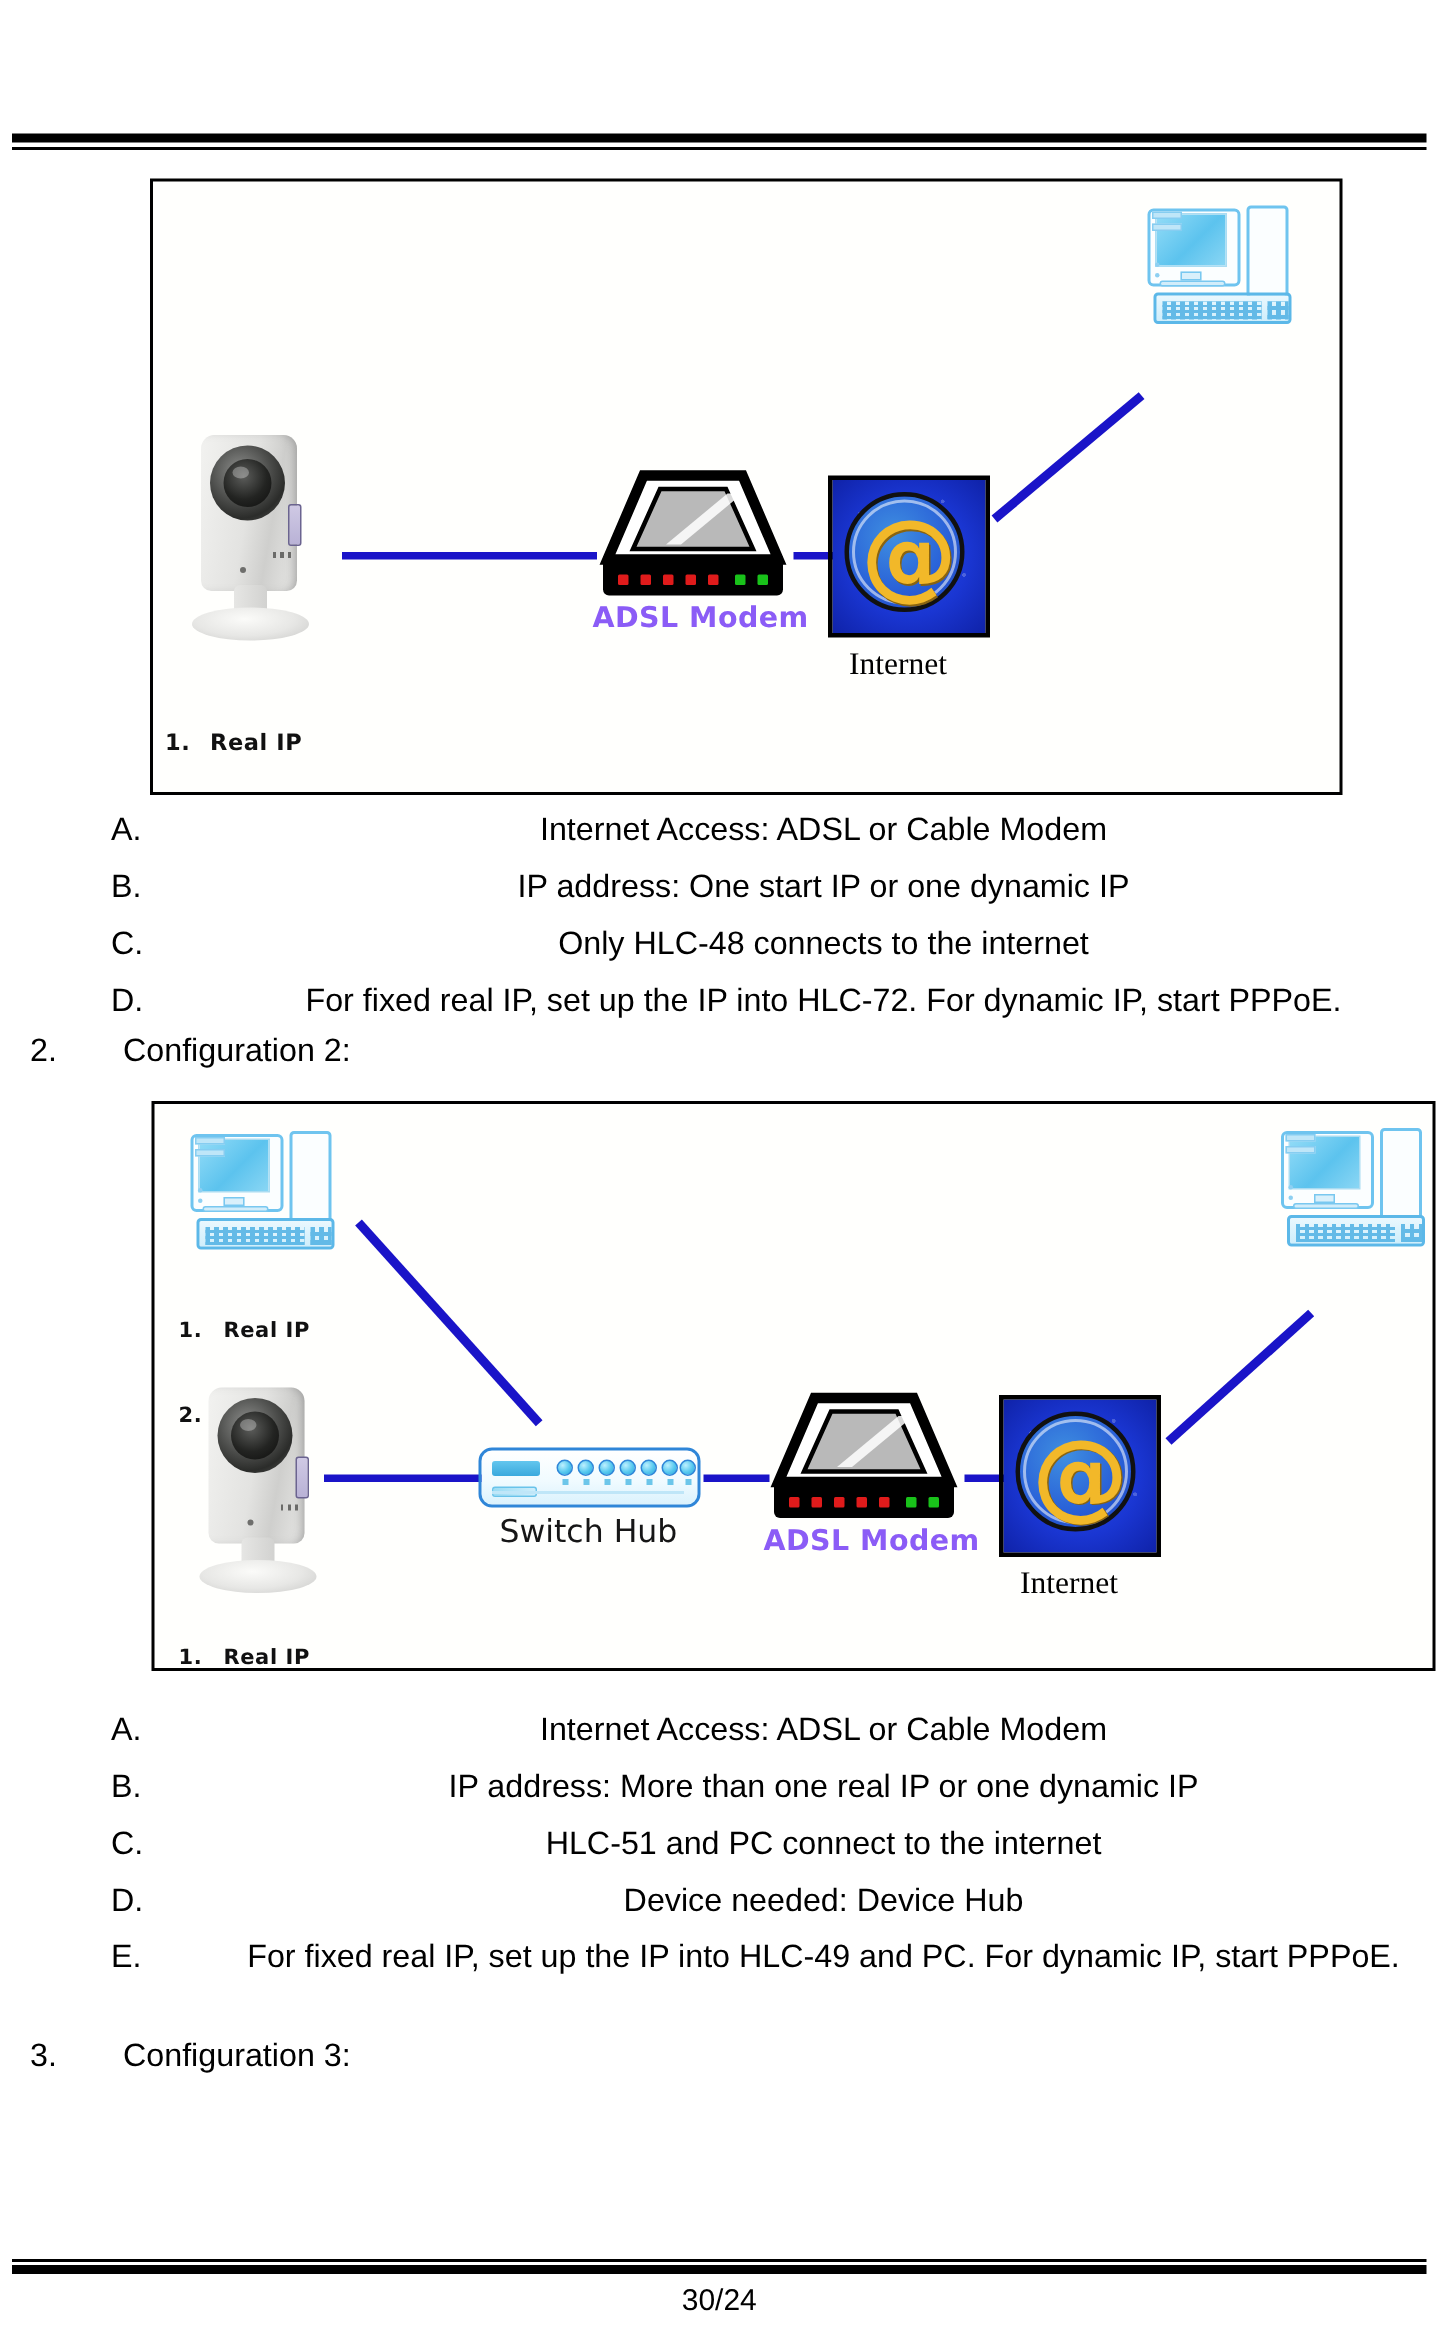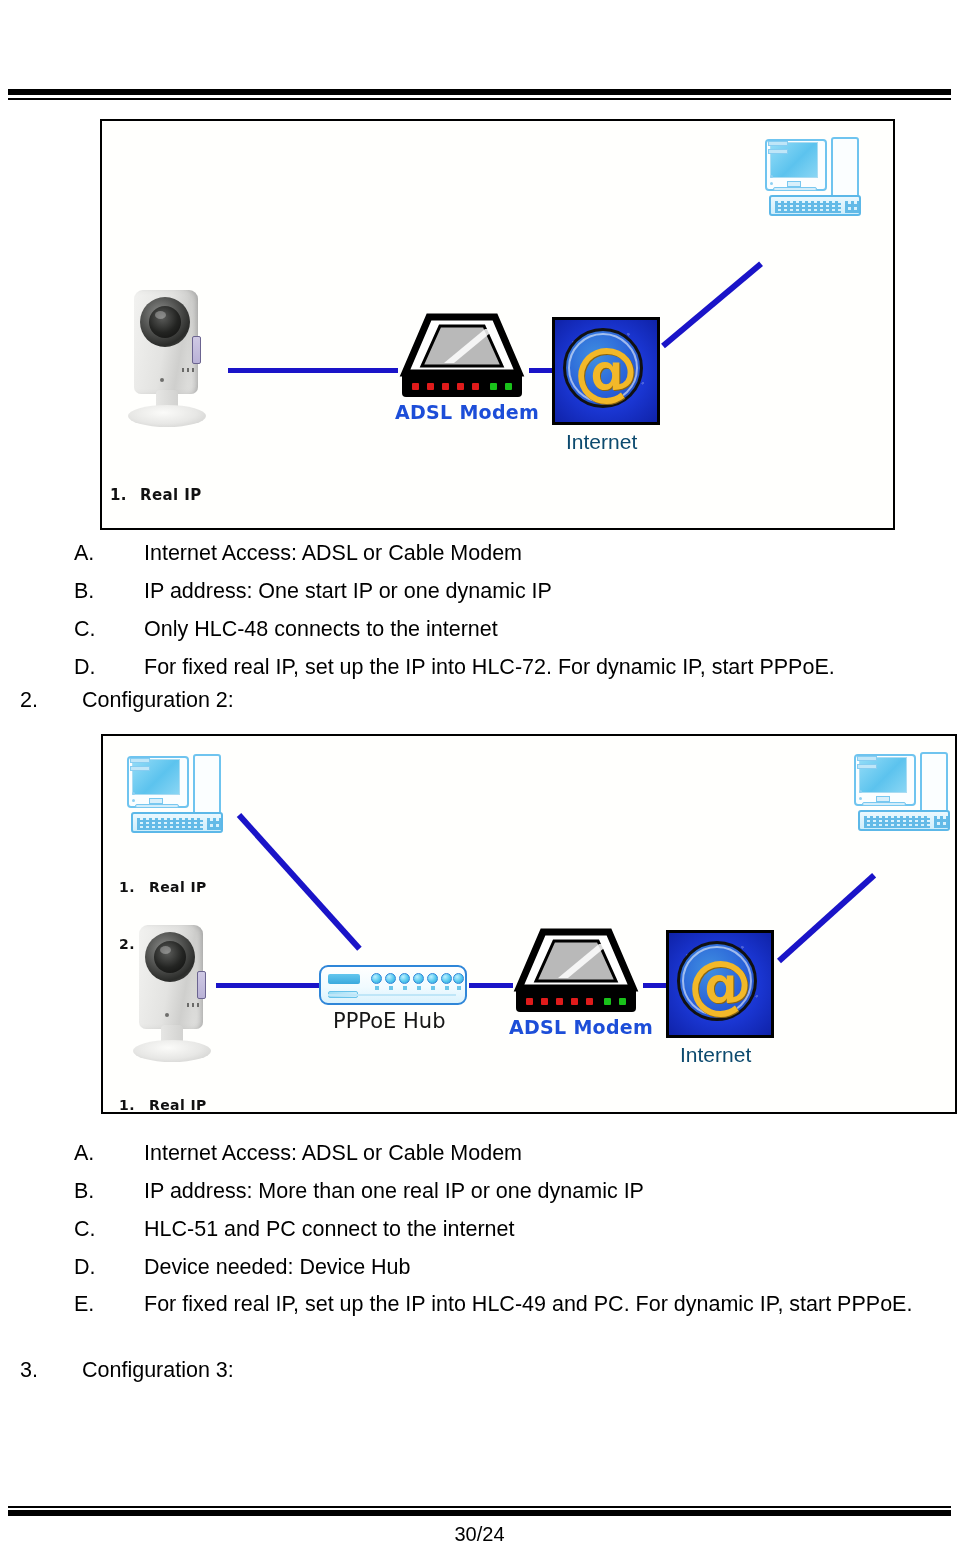--- a/index.html
+++ b/index.html
@@ -115,21 +115,21 @@
   .modem .panel {
     position: absolute; left: 3px; top: 62px; width: 120px; height: 22px;
     background: #000; border-radius: 0 0 4px 4px;
   }
   .modem .led {
     position: absolute; top: 8px; width: 7px; height: 7px; border-radius: 1px;
   }
   .modem-label {
     position: absolute;
     font-family: "DejaVu Sans", sans-serif;
-    font-weight: bold; font-size: 19px; letter-spacing: .3px; color: #1d4ed8;
+    font-weight: bold; font-size: 19px; letter-spacing: .3px; color: #8b5cf6;
     white-space: nowrap;
   }
 
   
   .inet { position: absolute; }
   .inet .sq {
     position: absolute; left: 0; top: 0; width: 108px; height: 108px;
     background: radial-gradient(circle at 50% 50%, #2a52e8 0%, #1a36d2 55%, #0f22a8 100%);
     border: 3px solid #000;
   }
@@ -154,22 +154,22 @@
   .inet .at {
     position: absolute; left: 0; top: 0; width: 108px; height: 108px;
     display: flex; align-items: center; justify-content: center;
     font-family: "DejaVu Sans", sans-serif;
     font-size: 64px; font-weight: bold; color: #f2b829;
     text-shadow: 1px 1px 0 #8a6410;
     line-height: 1;
   }
   .inet-label {
     position: absolute;
-    font-family: Liberation Sans, sans-serif;
-    font-size: 21px; color: #0c4a6e; white-space: nowrap;
+    font-family: Liberation Serif, serif;
+    font-size: 21px; color: #000000; white-space: nowrap;
   }
 
   
   .pc { position: absolute; }
   .pc .mon {
     position: absolute; left: 0; top: 2px; width: 62px; height: 52px;
     border: 2px solid #6fc4ef; border-radius: 4px; background: #fbfeff;
   }
   .pc .scr {
     position: absolute; left: 5px; top: 5px; width: 48px; height: 36px;
@@ -254,21 +254,21 @@
   }
   .lettered {
     position: absolute; left: 74px; width: 880px;
   }
   .litem {
     display: flex; align-items: flex-start;
     font-family: "Liberation Sans", sans-serif;
     font-size: 21.5px; line-height: 38px; color: #000;
   }
   .litem .mark { width: 70px; flex: 0 0 70px; }
-  .litem .body2 { flex: 1 1 auto; }
+  .litem .body2 { flex: 1 1 auto; text-align: center; }
   .numitem {
     position: absolute; left: 20px;
     display: flex; align-items: flex-start;
     font-family: "Liberation Sans", sans-serif;
     font-size: 21.5px; line-height: 30px; color: #000;
   }
   .numitem .mark { width: 62px; flex: 0 0 62px; }
 
   
   .ftr-rule-thin {
@@ -438,21 +438,21 @@
     <div class="port" style="left:80px;"></div>
     <div class="ptick" style="left:84px;"></div>
     <div class="port" style="left:94px;"></div>
     <div class="ptick" style="left:98px;"></div>
     <div class="port" style="left:108px;"></div>
     <div class="ptick" style="left:112px;"></div>
     <div class="port" style="left:122px;"></div>
     <div class="ptick" style="left:126px;"></div>
     <div class="port" style="left:134px;"></div>
     <div class="ptick" style="left:138px;"></div>
-    <div class="hub-label" style="left:14px; top:44px;">PPPoE Hub</div>
+    <div class="hub-label" style="left:14px; top:44px;">Switch Hub</div>
   </div>
 
   <div class="link" style="left:366px; top:247px; width:44px; height:5px;"></div>
 
   <div class="modem" style="left:410px; top:192px; width:126px; height:110px;">
     <svg class="cap" width="126" height="84" viewBox="0 0 126 84" xmlns="http://www.w3.org/2000/svg">
       <polygon points="30,4 96,4 120,60 6,60" fill="#ffffff" stroke="#000" stroke-width="7"></polygon>
       <polygon points="41,13 85,13 103,53 23,53" fill="#b9b9b9" stroke="#000" stroke-width="3"></polygon>
       <path d="M45 50 L86 16 L96 16 L55 50 Z" fill="#ffffff" opacity="0.85"></path>
       <rect x="3" y="58" width="120" height="9" fill="#000"></rect>

